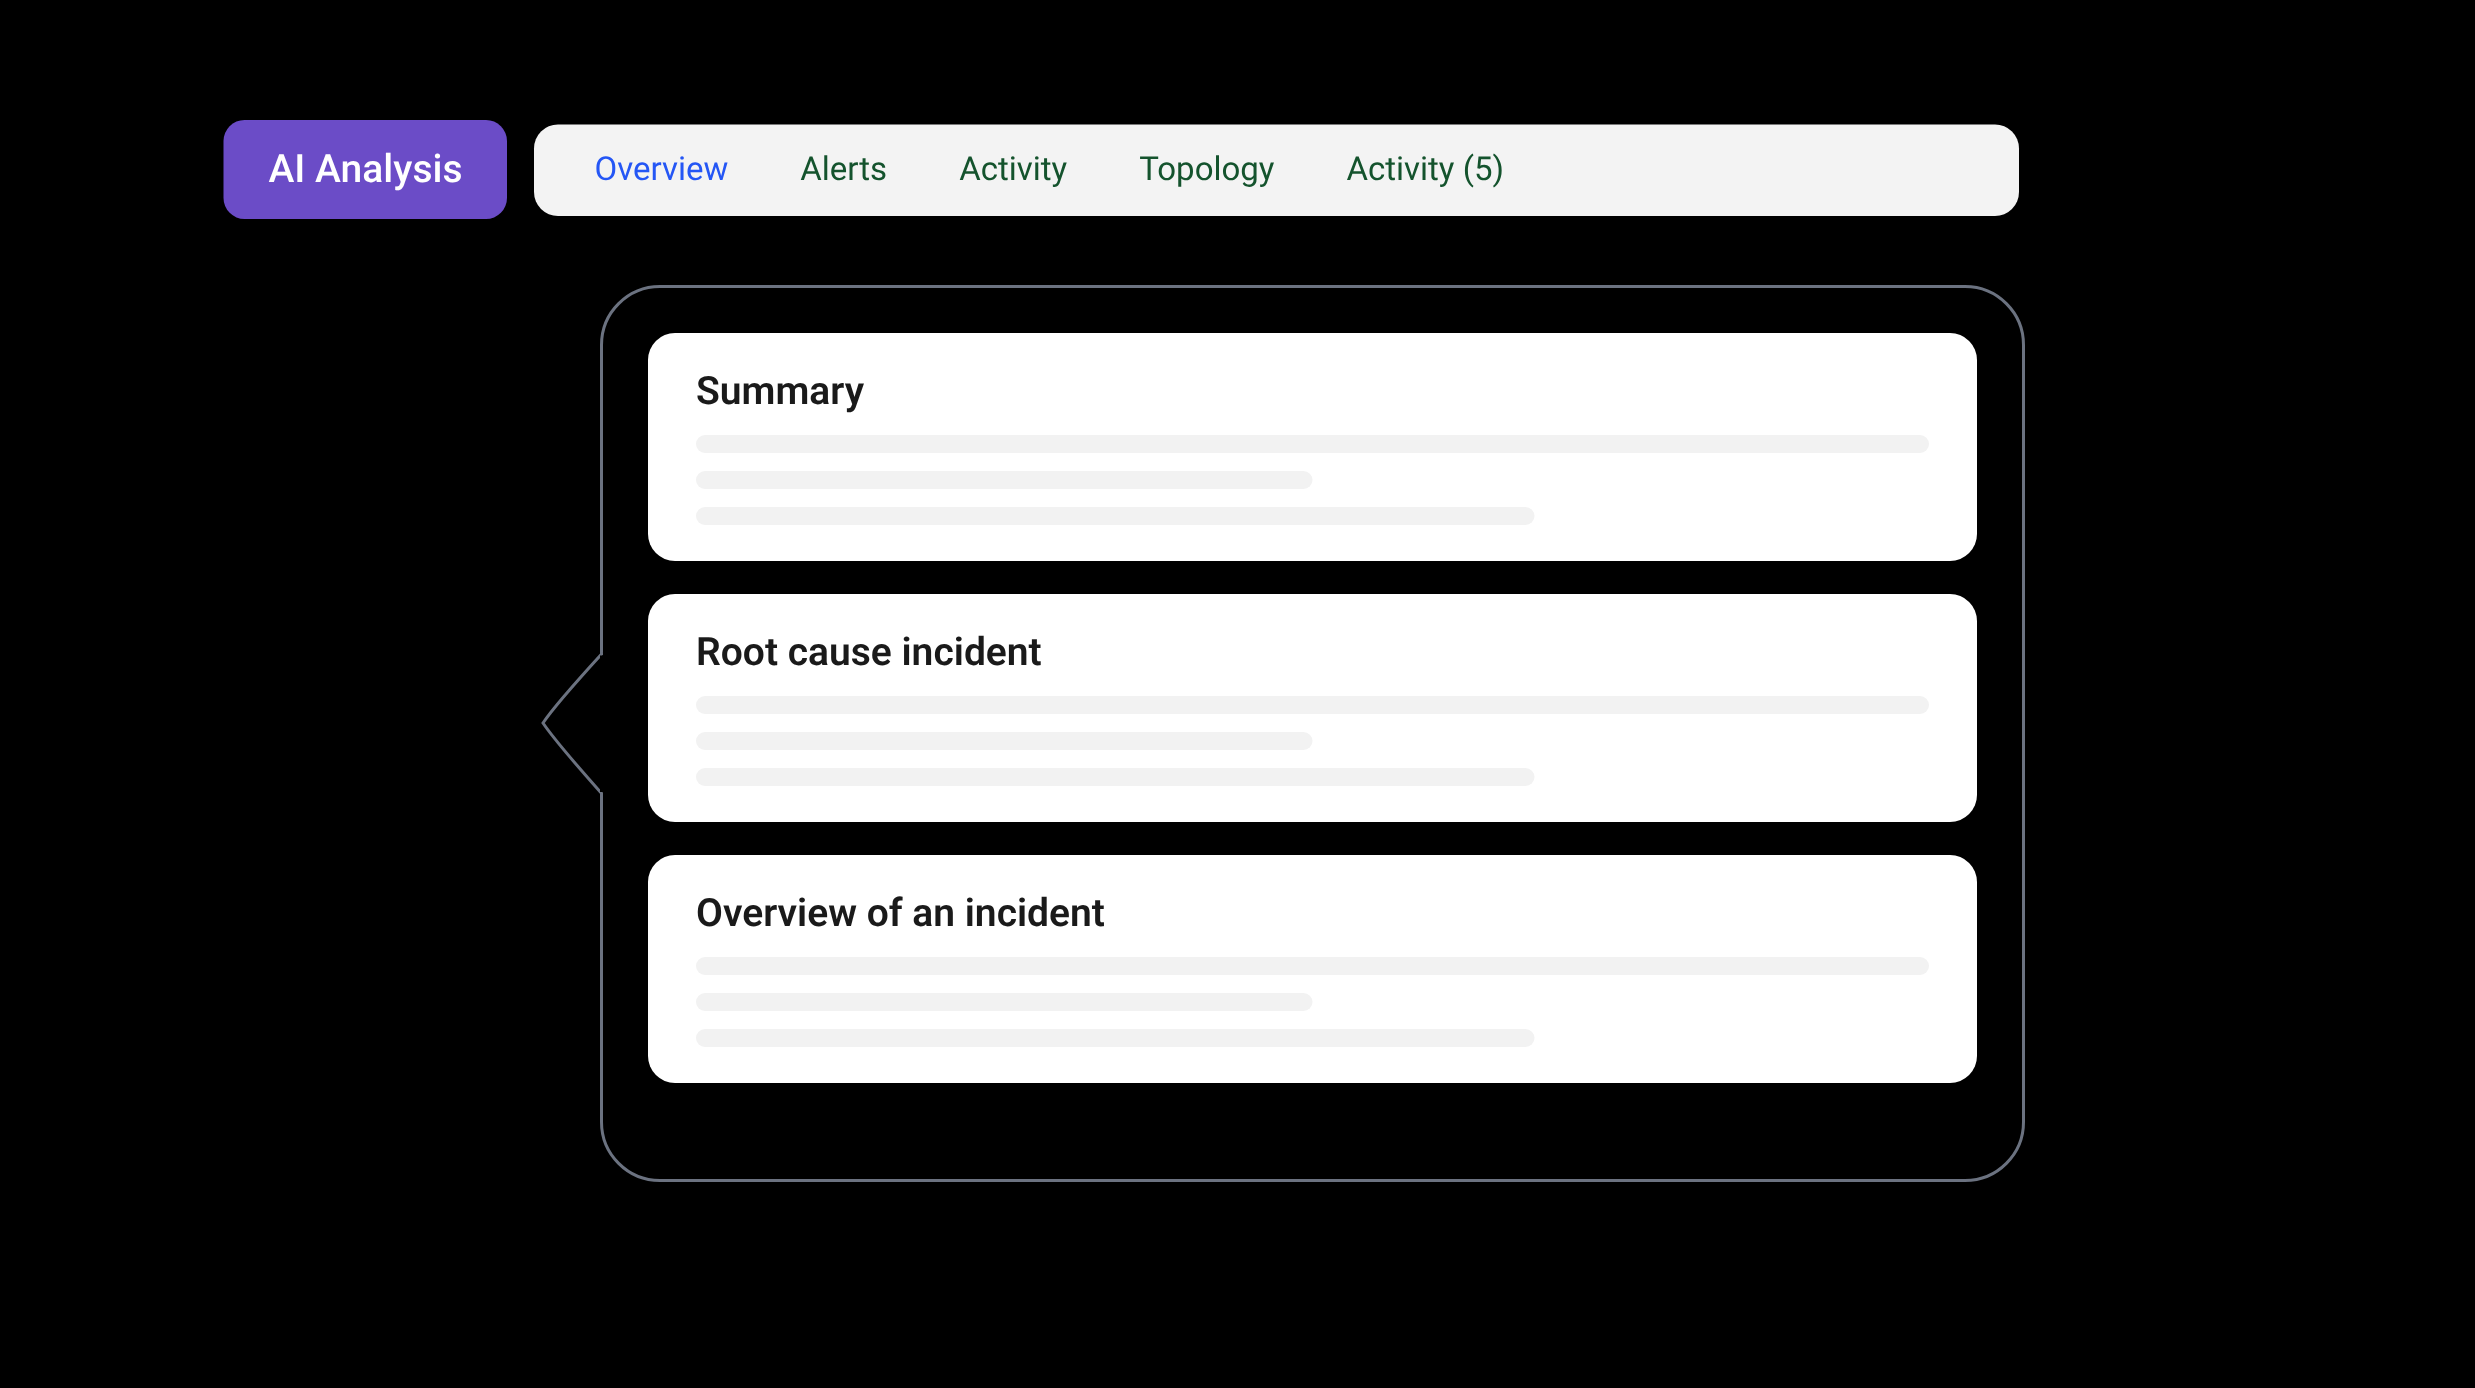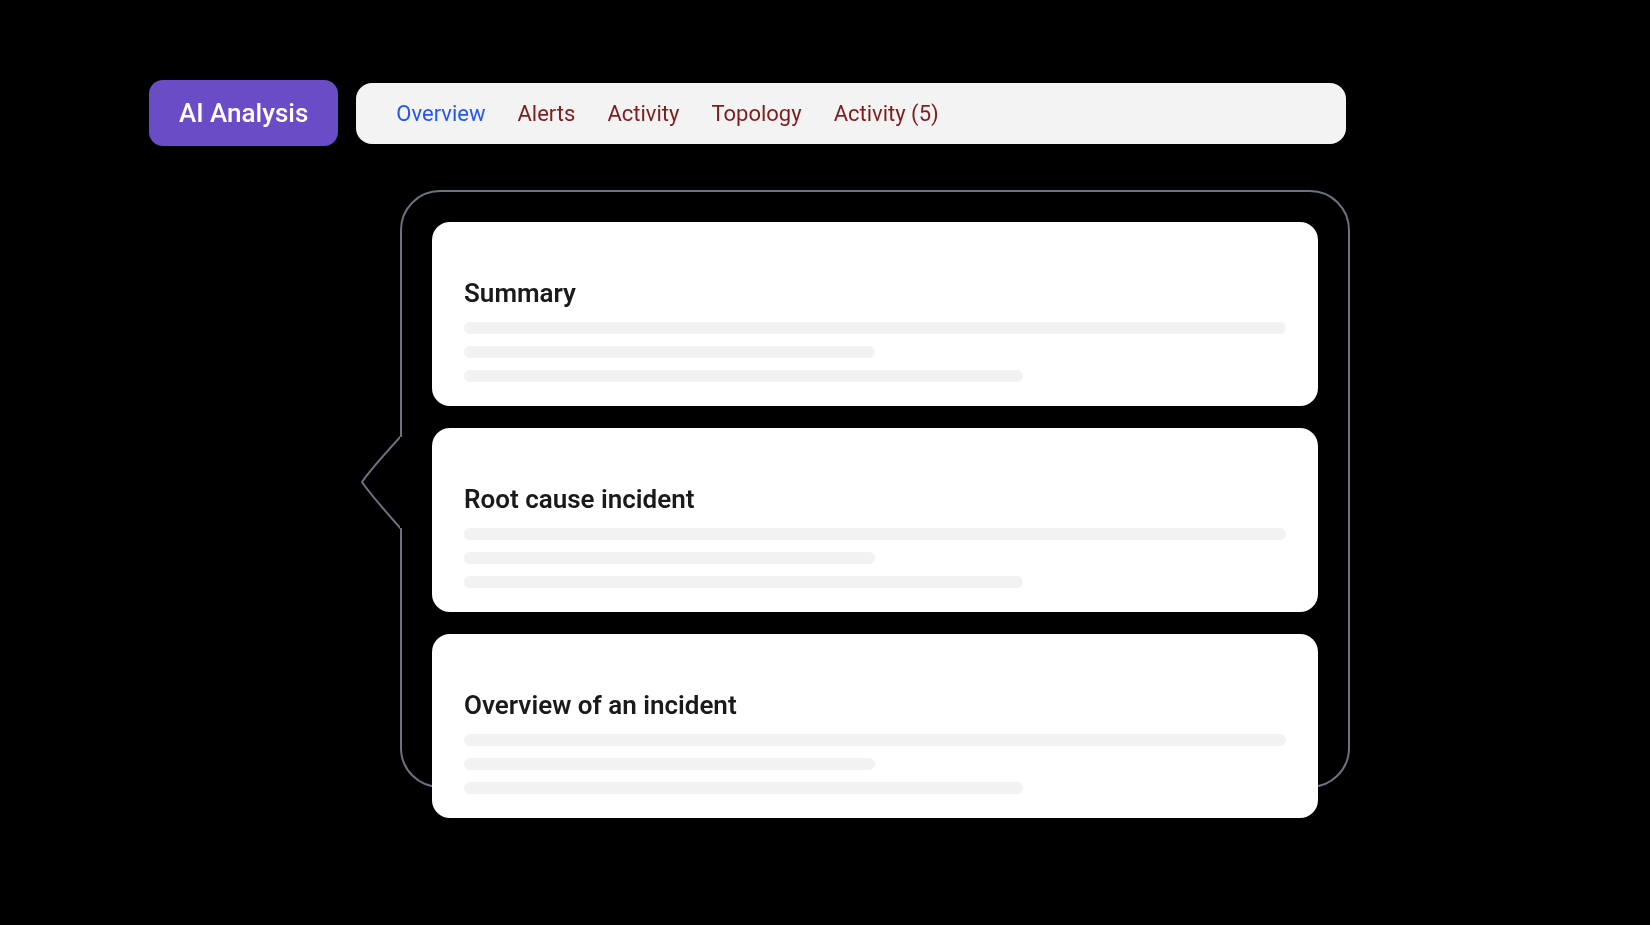--- a/index.html
+++ b/index.html
@@ -35,27 +35,27 @@
       white-space: nowrap;
       margin-left: 19px;
     }
     
     .tab-bar {
       background: #F3F3F3;
       border-radius: 16px;
       padding: 18px 40px;
       display: flex;
       align-items: center;
-      gap: 32px;
+      gap: 48px;
       width: 990px;
     }
     
     .tab {
       font-size: 22px;
-      color: #7f1d1d;
+      color: #14532d;
       cursor: pointer;
       font-weight: 400;
     }
     
     .tab.active {
       color: #2456F5;
     }
     
     .speech-bubble {
       position: absolute;
@@ -87,21 +87,20 @@
     
     .card:last-child {
       margin-bottom: 0;
     }
     
     .card-title {
       font-size: 26px;
       font-weight: 600;
       color: #1a1a1a;
       margin-bottom: 14px;
-      margin-top: 32px;
     }
     
     .skeleton-line {
       background: #F2F2F2;
       height: 12px;
       border-radius: 6px;
       margin-bottom: 12px;
     }
     
     .skeleton-line:last-child {

